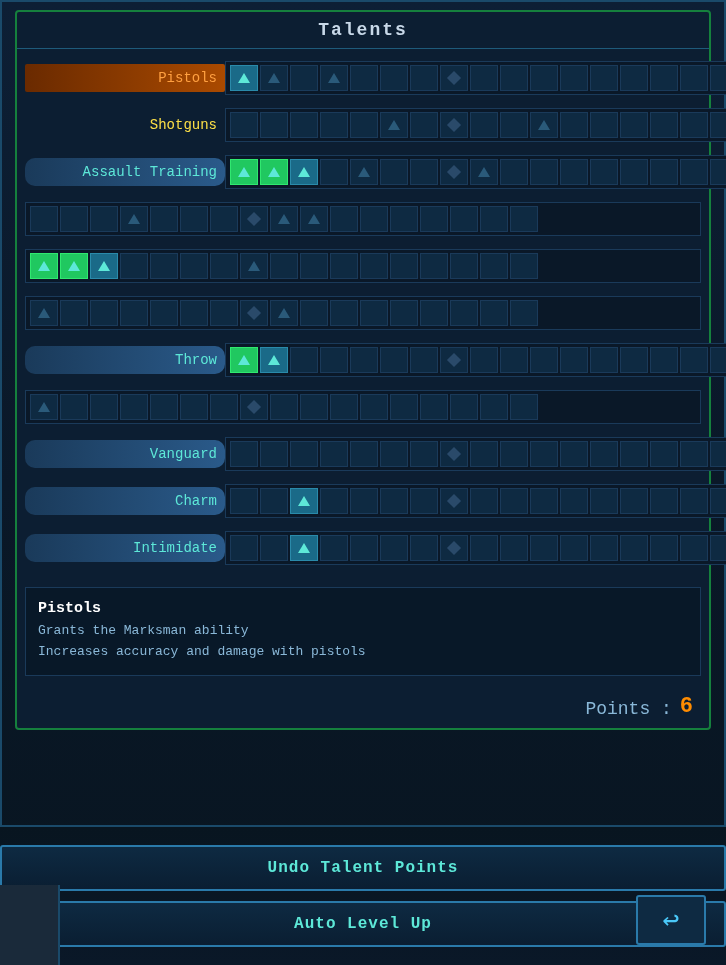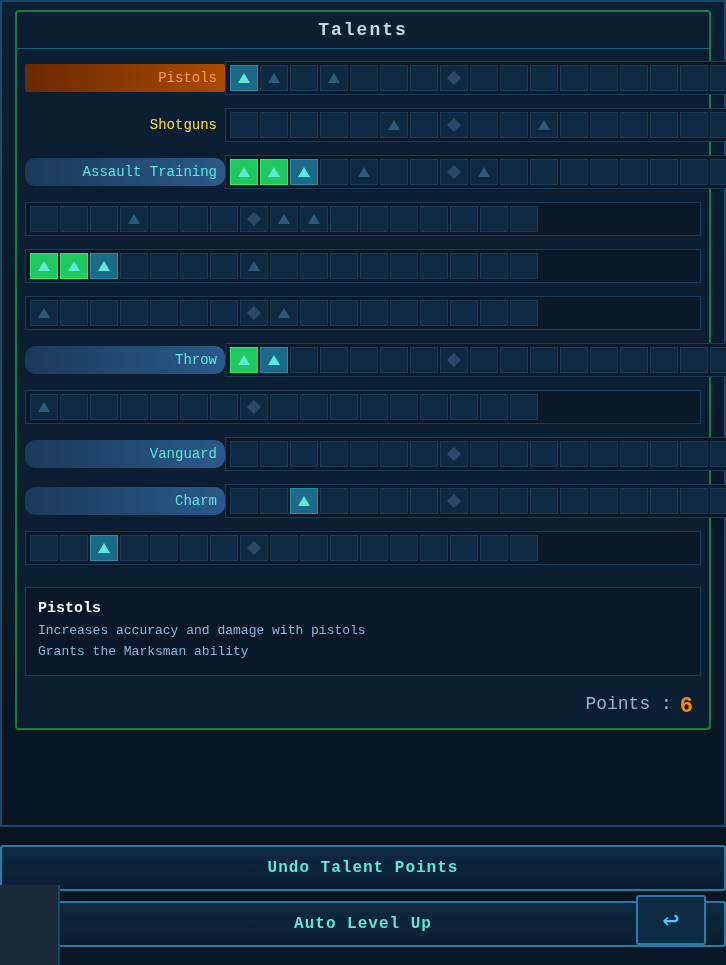--- a/index.html
+++ b/index.html
@@ -140,21 +140,21 @@
 
     .desc-text {
       color: #8ab8d8;
       font-size: 13px;
       line-height: 1.6;
     }
 
     .points-row {
       display: flex;
       justify-content: flex-end;
-      align-items: flex-start;
+      align-items: flex-end;
       padding: 8px 16px;
       font-size: 18px;
       color: #8ab8d8;
       gap: 8px;
     }
 
     .points-value {
       color: #ff8c00;
       font-size: 22px;
       font-weight: bold;
@@ -501,20 +501,21 @@
           <div class="pip"></div>
           <div class="pip"></div>
           <div class="pip"></div>
           <div class="pip"></div>
           <div class="pip"></div>
           <div class="pip"></div>
           <div class="pip"></div>
         </div>
       </div>
       <div class="talent-row">
+        <div class="talent-name active">Intimidate</div>
         <div class="pips-container">
           <div class="pip"></div>
           <div class="pip"></div>
           <div class="pip filled-teal">
             <div class="pip-triangle lit"></div>
           </div>
           <div class="pip"></div>
           <div class="pip"></div>
           <div class="pip"></div>
           <div class="pip"></div>
@@ -529,22 +530,22 @@
           <div class="pip"></div>
           <div class="pip"></div>
           <div class="pip"></div>
           <div class="pip"></div>
         </div>
       </div>
     </div>
 
   <div class="description-panel">
     <div class="desc-title">Pistols</div>
+    <div class="desc-text">Grants the Marksman ability</div>
     <div class="desc-text">Increases accuracy and damage with pistols</div>
-    <div class="desc-text">Grants the Marksman ability</div>
   </div>
 
   <div class="points-row">
     <span>Points :</span>
     <span class="points-value">6</span>
   </div>
 </div>
 
 <div class="bottom-area">
   <div class="char-portrait"></div>

